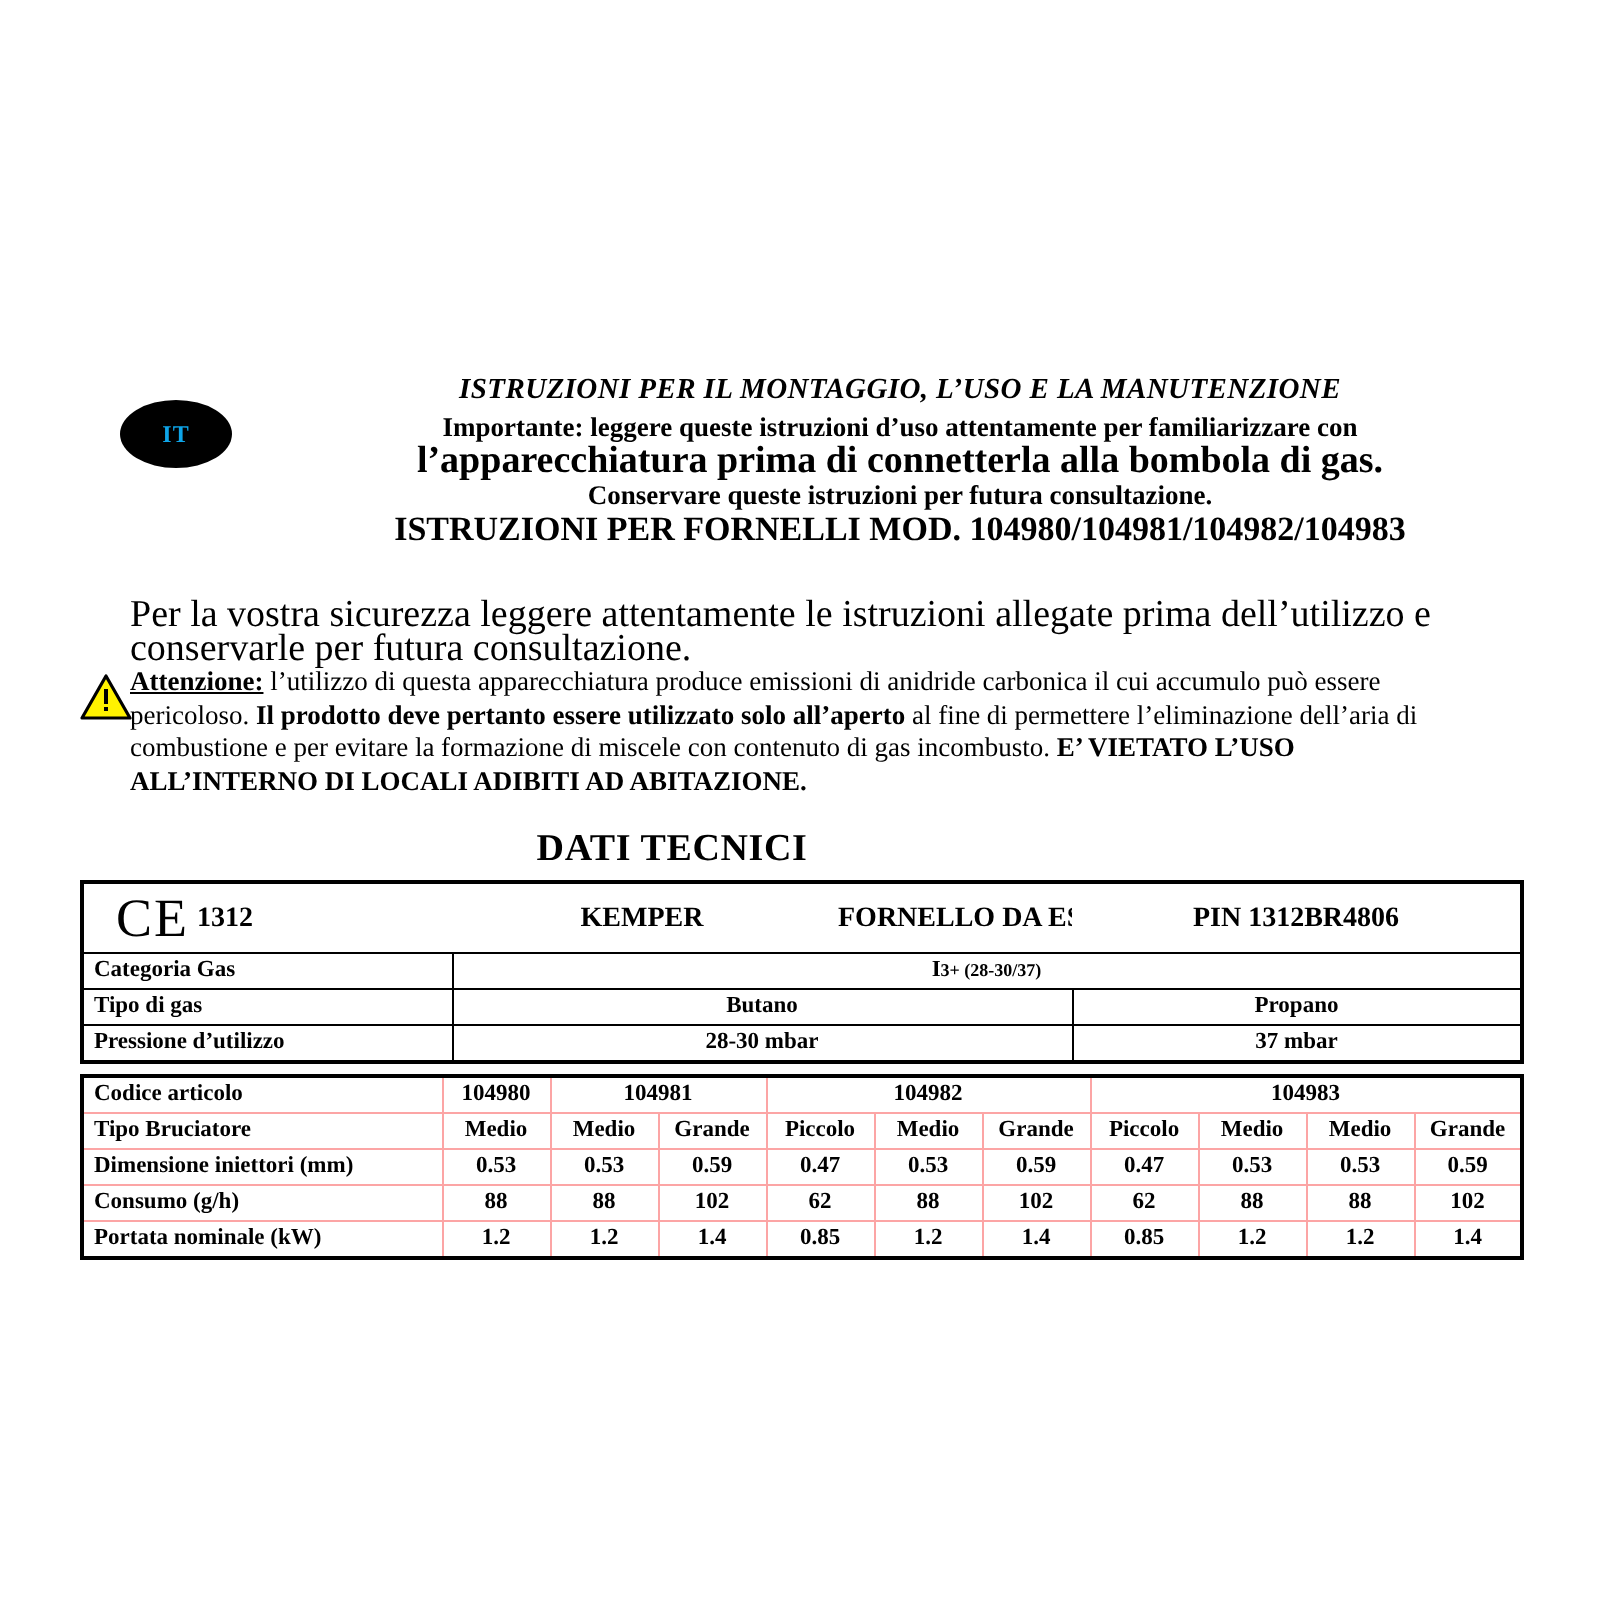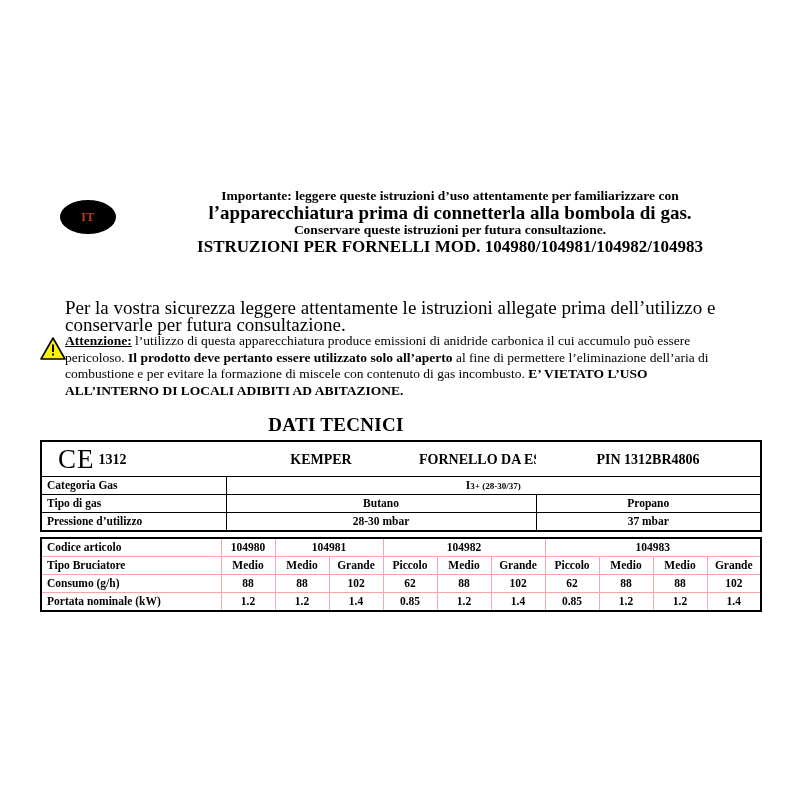--- a/index.html
+++ b/index.html
@@ -30,21 +30,21 @@
     width: 690px;
   }
   .it-badge {
     position: absolute;
     left: 0px;
     top: 14px;
     width: 56px;
     height: 34px;
     background: #000000;
     border-radius: 50%;
-    color: #c2410c;
+    color: #0ea5e9;
     font-family: "Liberation Serif", serif;
     font-weight: bold;
     font-size: 12px;
     display: flex;
     align-items: center;
     justify-content: center;
     letter-spacing: 0.5px;
   }
   .header-text {
     margin-left: 110px;
@@ -196,20 +196,21 @@
   #table-bottom td { border: 1px solid #fca5a5; }
 </style>
 </head>
 <body>
 
 <div class="page">
 
   <div class="header">
     <div class="it-badge">IT</div>
     <div class="header-text">
+      <div class="hdr-line1">ISTRUZIONI PER IL MONTAGGIO, L’USO E LA MANUTENZIONE</div>
       <div class="hdr-line2">Importante: leggere queste istruzioni d’uso attentamente per familiarizzare con</div>
       <div class="hdr-line3">l’apparecchiatura prima di connetterla alla bombola di gas.</div>
       <div class="hdr-line4">Conservare queste istruzioni per futura consultazione.</div>
       <div class="hdr-line5">ISTRUZIONI PER FORNELLI MOD. 104980/104981/104982/104983</div>
     </div>
   </div>
 
   <div class="para1">Per la vostra sicurezza leggere attentamente le istruzioni allegate prima dell’utilizzo e conservarle per futura consultazione.</div>
 
   <div class="warn-wrap">
@@ -287,20 +288,33 @@
         <td class="bold">Grande</td>
         <td class="bold">Piccolo</td>
         <td class="bold">Medio</td>
         <td class="bold">Grande</td>
         <td class="bold">Piccolo</td>
         <td class="bold">Medio</td>
         <td class="bold">Medio</td>
         <td class="bold">Grande</td>
       </tr>
       <tr>
+        <td class="lbl">Dimensione iniettori (mm)</td>
+        <td class="bold">0.53</td>
+        <td class="bold">0.53</td>
+        <td class="bold">0.59</td>
+        <td class="bold">0.47</td>
+        <td class="bold">0.53</td>
+        <td class="bold">0.59</td>
+        <td class="bold">0.47</td>
+        <td class="bold">0.53</td>
+        <td class="bold">0.53</td>
+        <td class="bold">0.59</td>
+      </tr>
+      <tr>
         <td class="lbl">Consumo (g/h)</td>
         <td class="bold">88</td>
         <td class="bold">88</td>
         <td class="bold">102</td>
         <td class="bold">62</td>
         <td class="bold">88</td>
         <td class="bold">102</td>
         <td class="bold">62</td>
         <td class="bold">88</td>
         <td class="bold">88</td>

